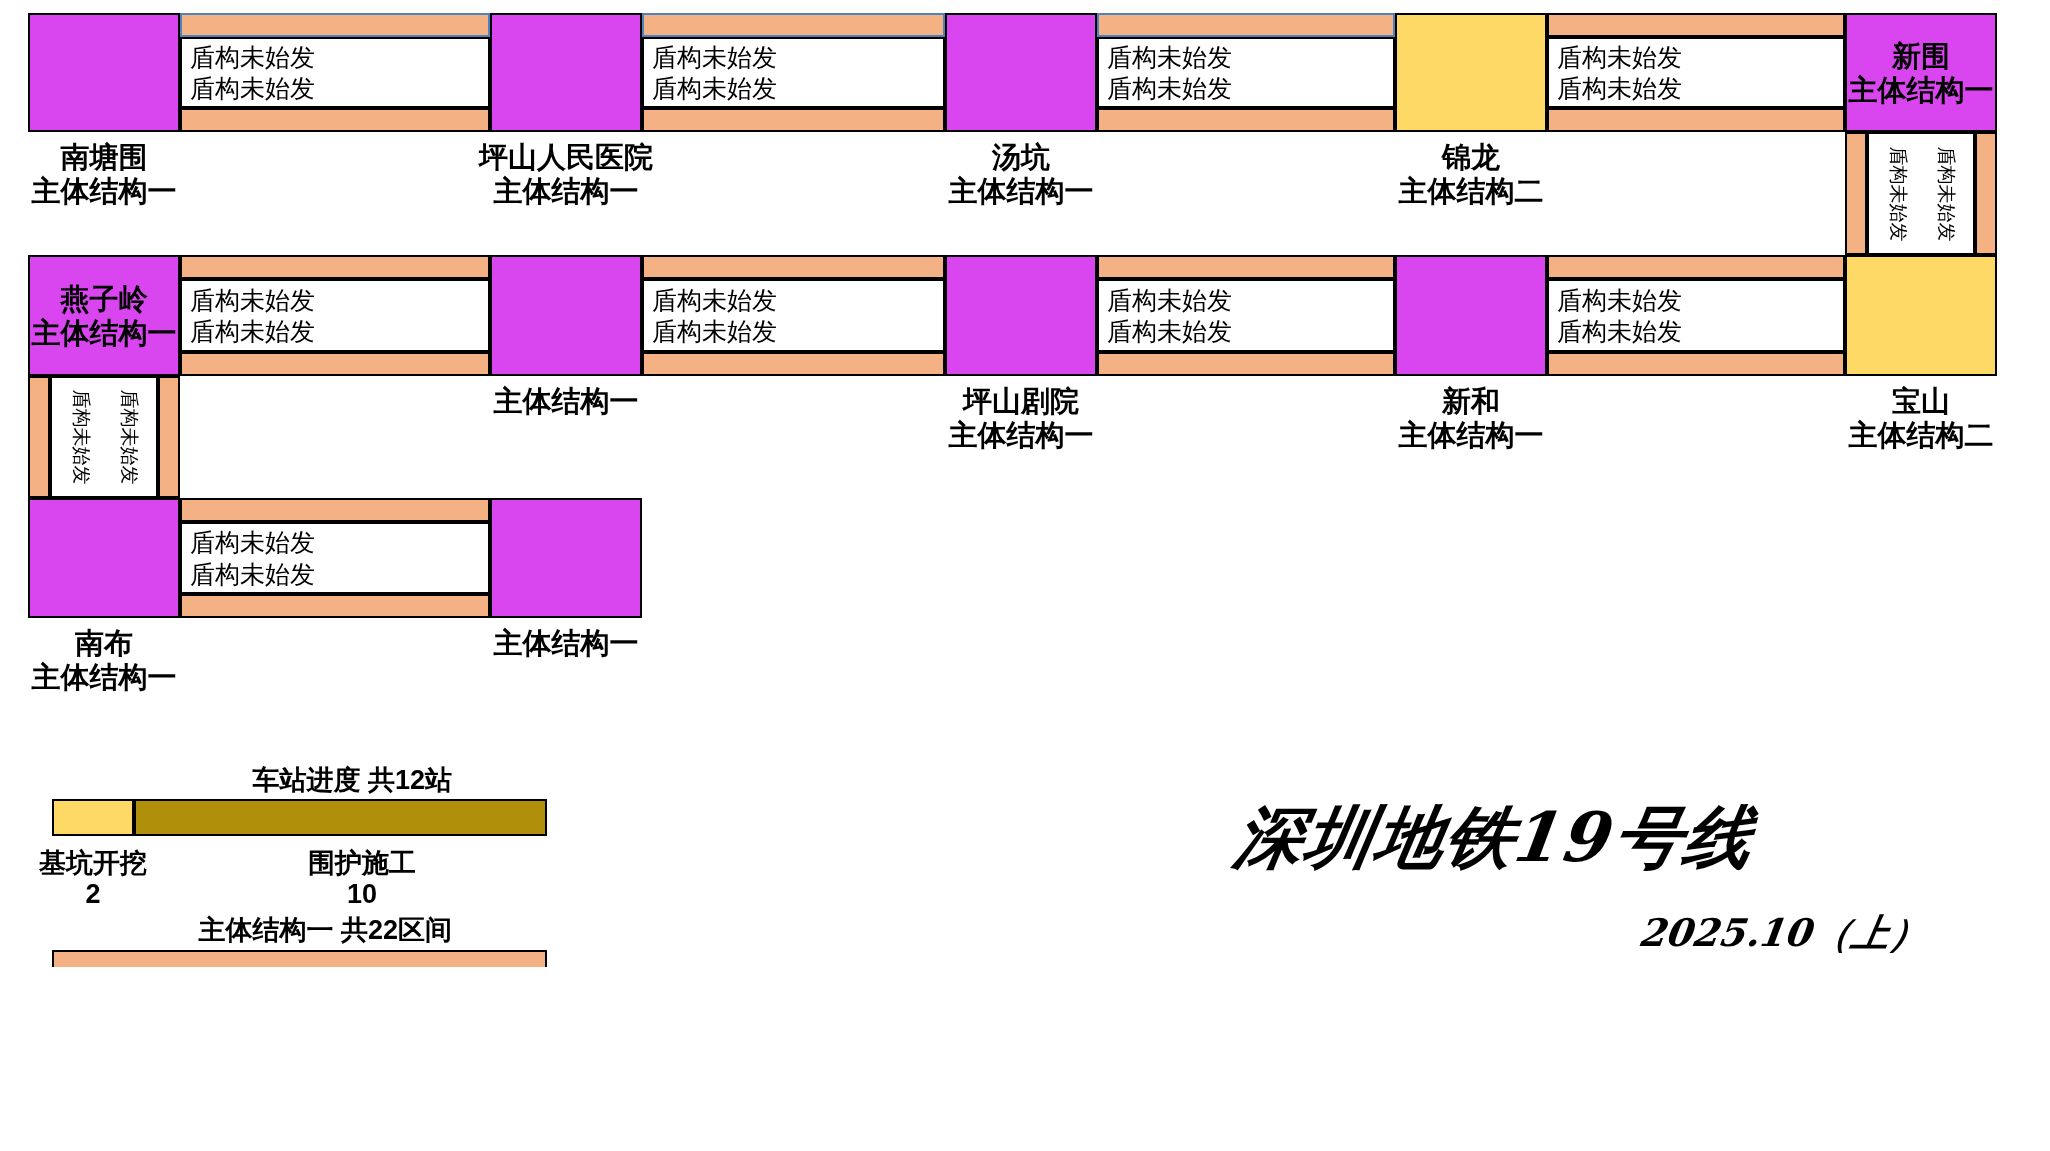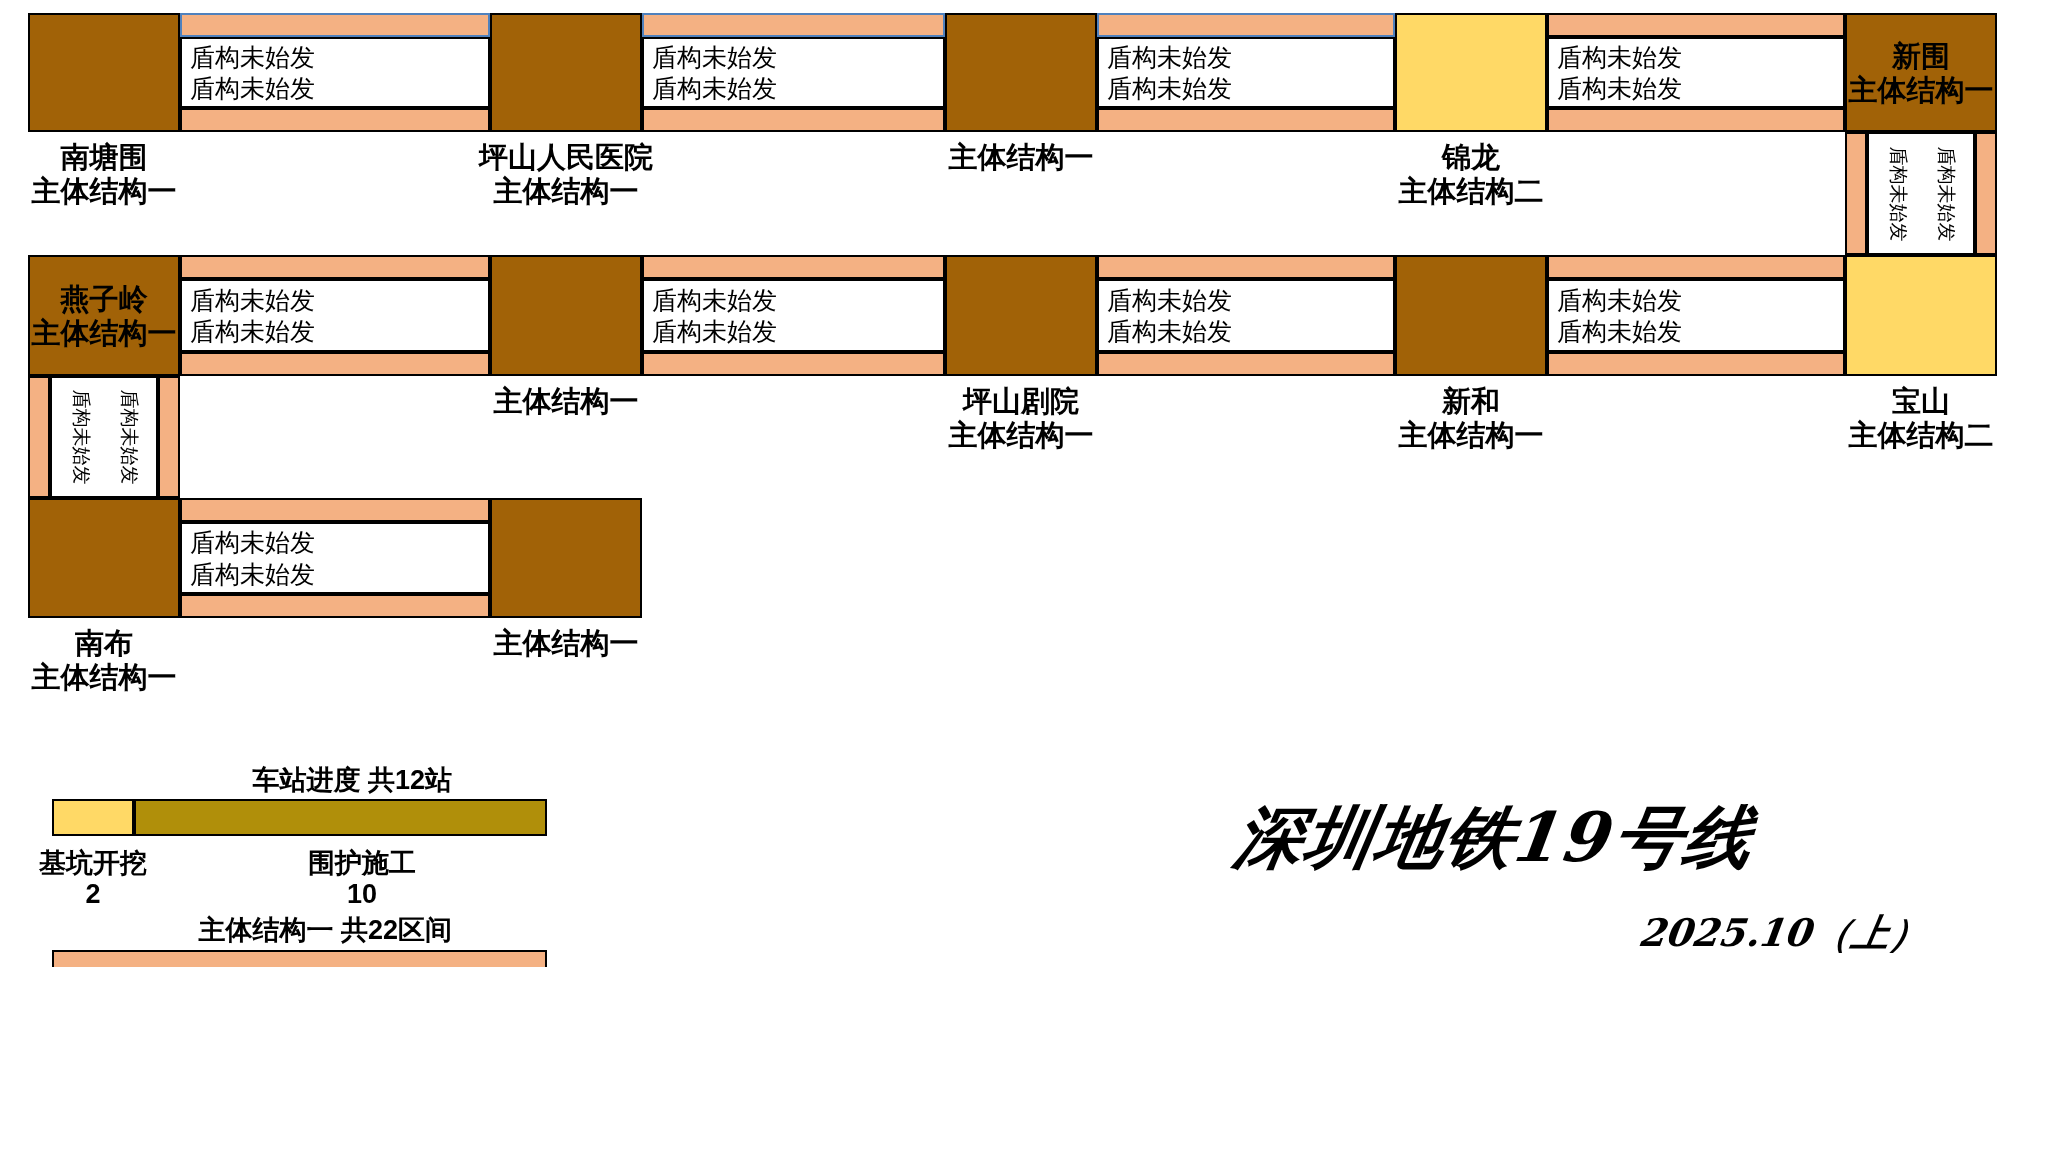--- a/index.html
+++ b/index.html
@@ -1,21 +1,21 @@
 <!DOCTYPE html>
 <html><head>
 <meta charset="utf-8">
 <style>
   html,body{margin:0;padding:0;background:#fff;}
   .canvas{
     position:relative;width:2050px;height:967px;background:#fff;overflow:hidden;
     font-family:"Liberation Sans","DejaVu Sans",sans-serif;color:#000;
   }
   
-  .station{position:absolute;box-sizing:border-box;border:2px solid #000;background:#a16207;}
+  .station{position:absolute;box-sizing:border-box;border:2px solid #000;background:#d946ef;}
   .station.pit{background:#FFD966;}
   .ilabel{position:absolute;inset:0;display:flex;flex-direction:column;justify-content:center;
     text-align:center;font-weight:bold;font-size:29px;line-height:34px;}
   .blabel{position:absolute;width:304px;text-align:center;font-weight:bold;font-size:29px;line-height:34px;}
   
   .hseg{position:absolute;display:flex;flex-direction:column;}
   .hbar{height:24px;box-sizing:border-box;background:#F4B183;border:2px solid #000;}
   .hbar.blue{border-color:#4F81BD;}
   .tbox{flex:1;box-sizing:border-box;background:#fff;border:2px solid #000;
     display:flex;flex-direction:column;justify-content:space-evenly;}
@@ -99,20 +99,21 @@
 
   <div class="blabel" style="left:-48px;top:140px">
     <div>南塘围</div>
     <div>主体结构一</div>
   </div>
   <div class="blabel" style="left:414px;top:140px">
     <div>坪山人民医院</div>
     <div>主体结构一</div>
   </div>
   <div class="blabel" style="left:869px;top:140px">
+    <div>汤坑</div>
     <div>主体结构一</div>
   </div>
   <div class="blabel" style="left:1319px;top:140px">
     <div>锦龙</div>
     <div>主体结构二</div>
   </div>
 
   <div class="vseg" style="left:1845px;top:132px;width:152px;height:123px">
     <div class="vbar" style="left:0"></div>
     <div class="vbox">

